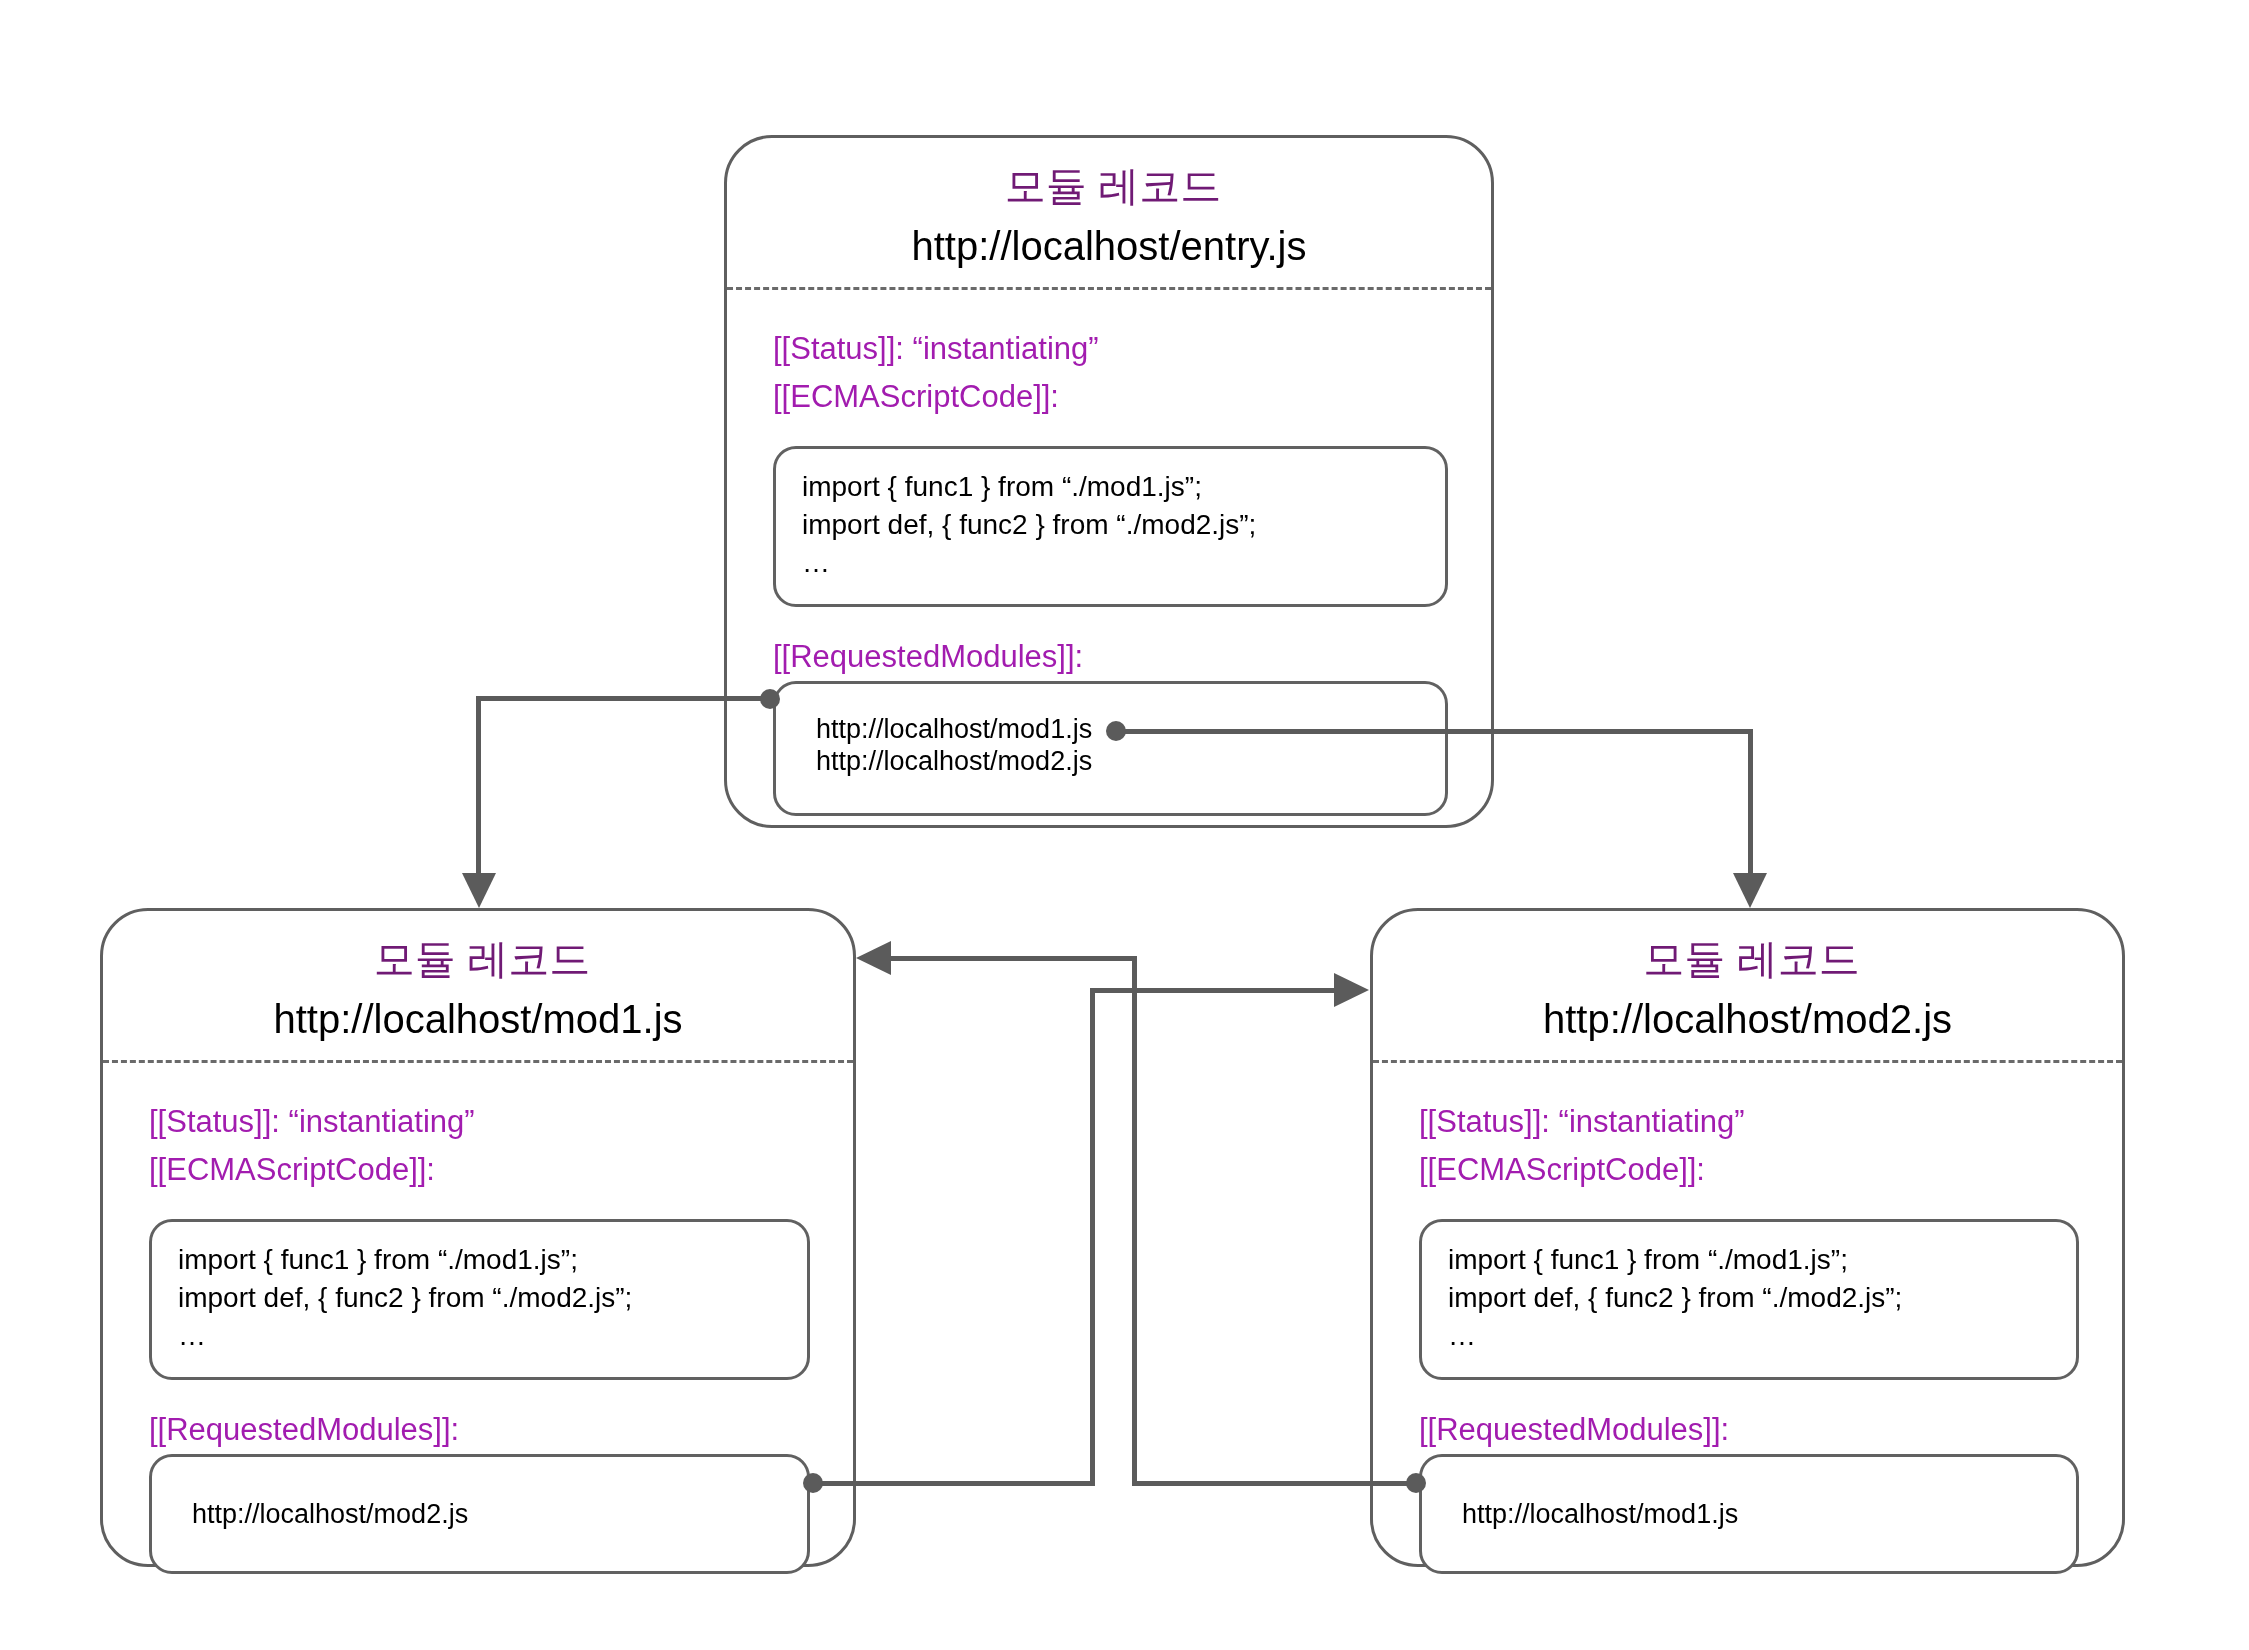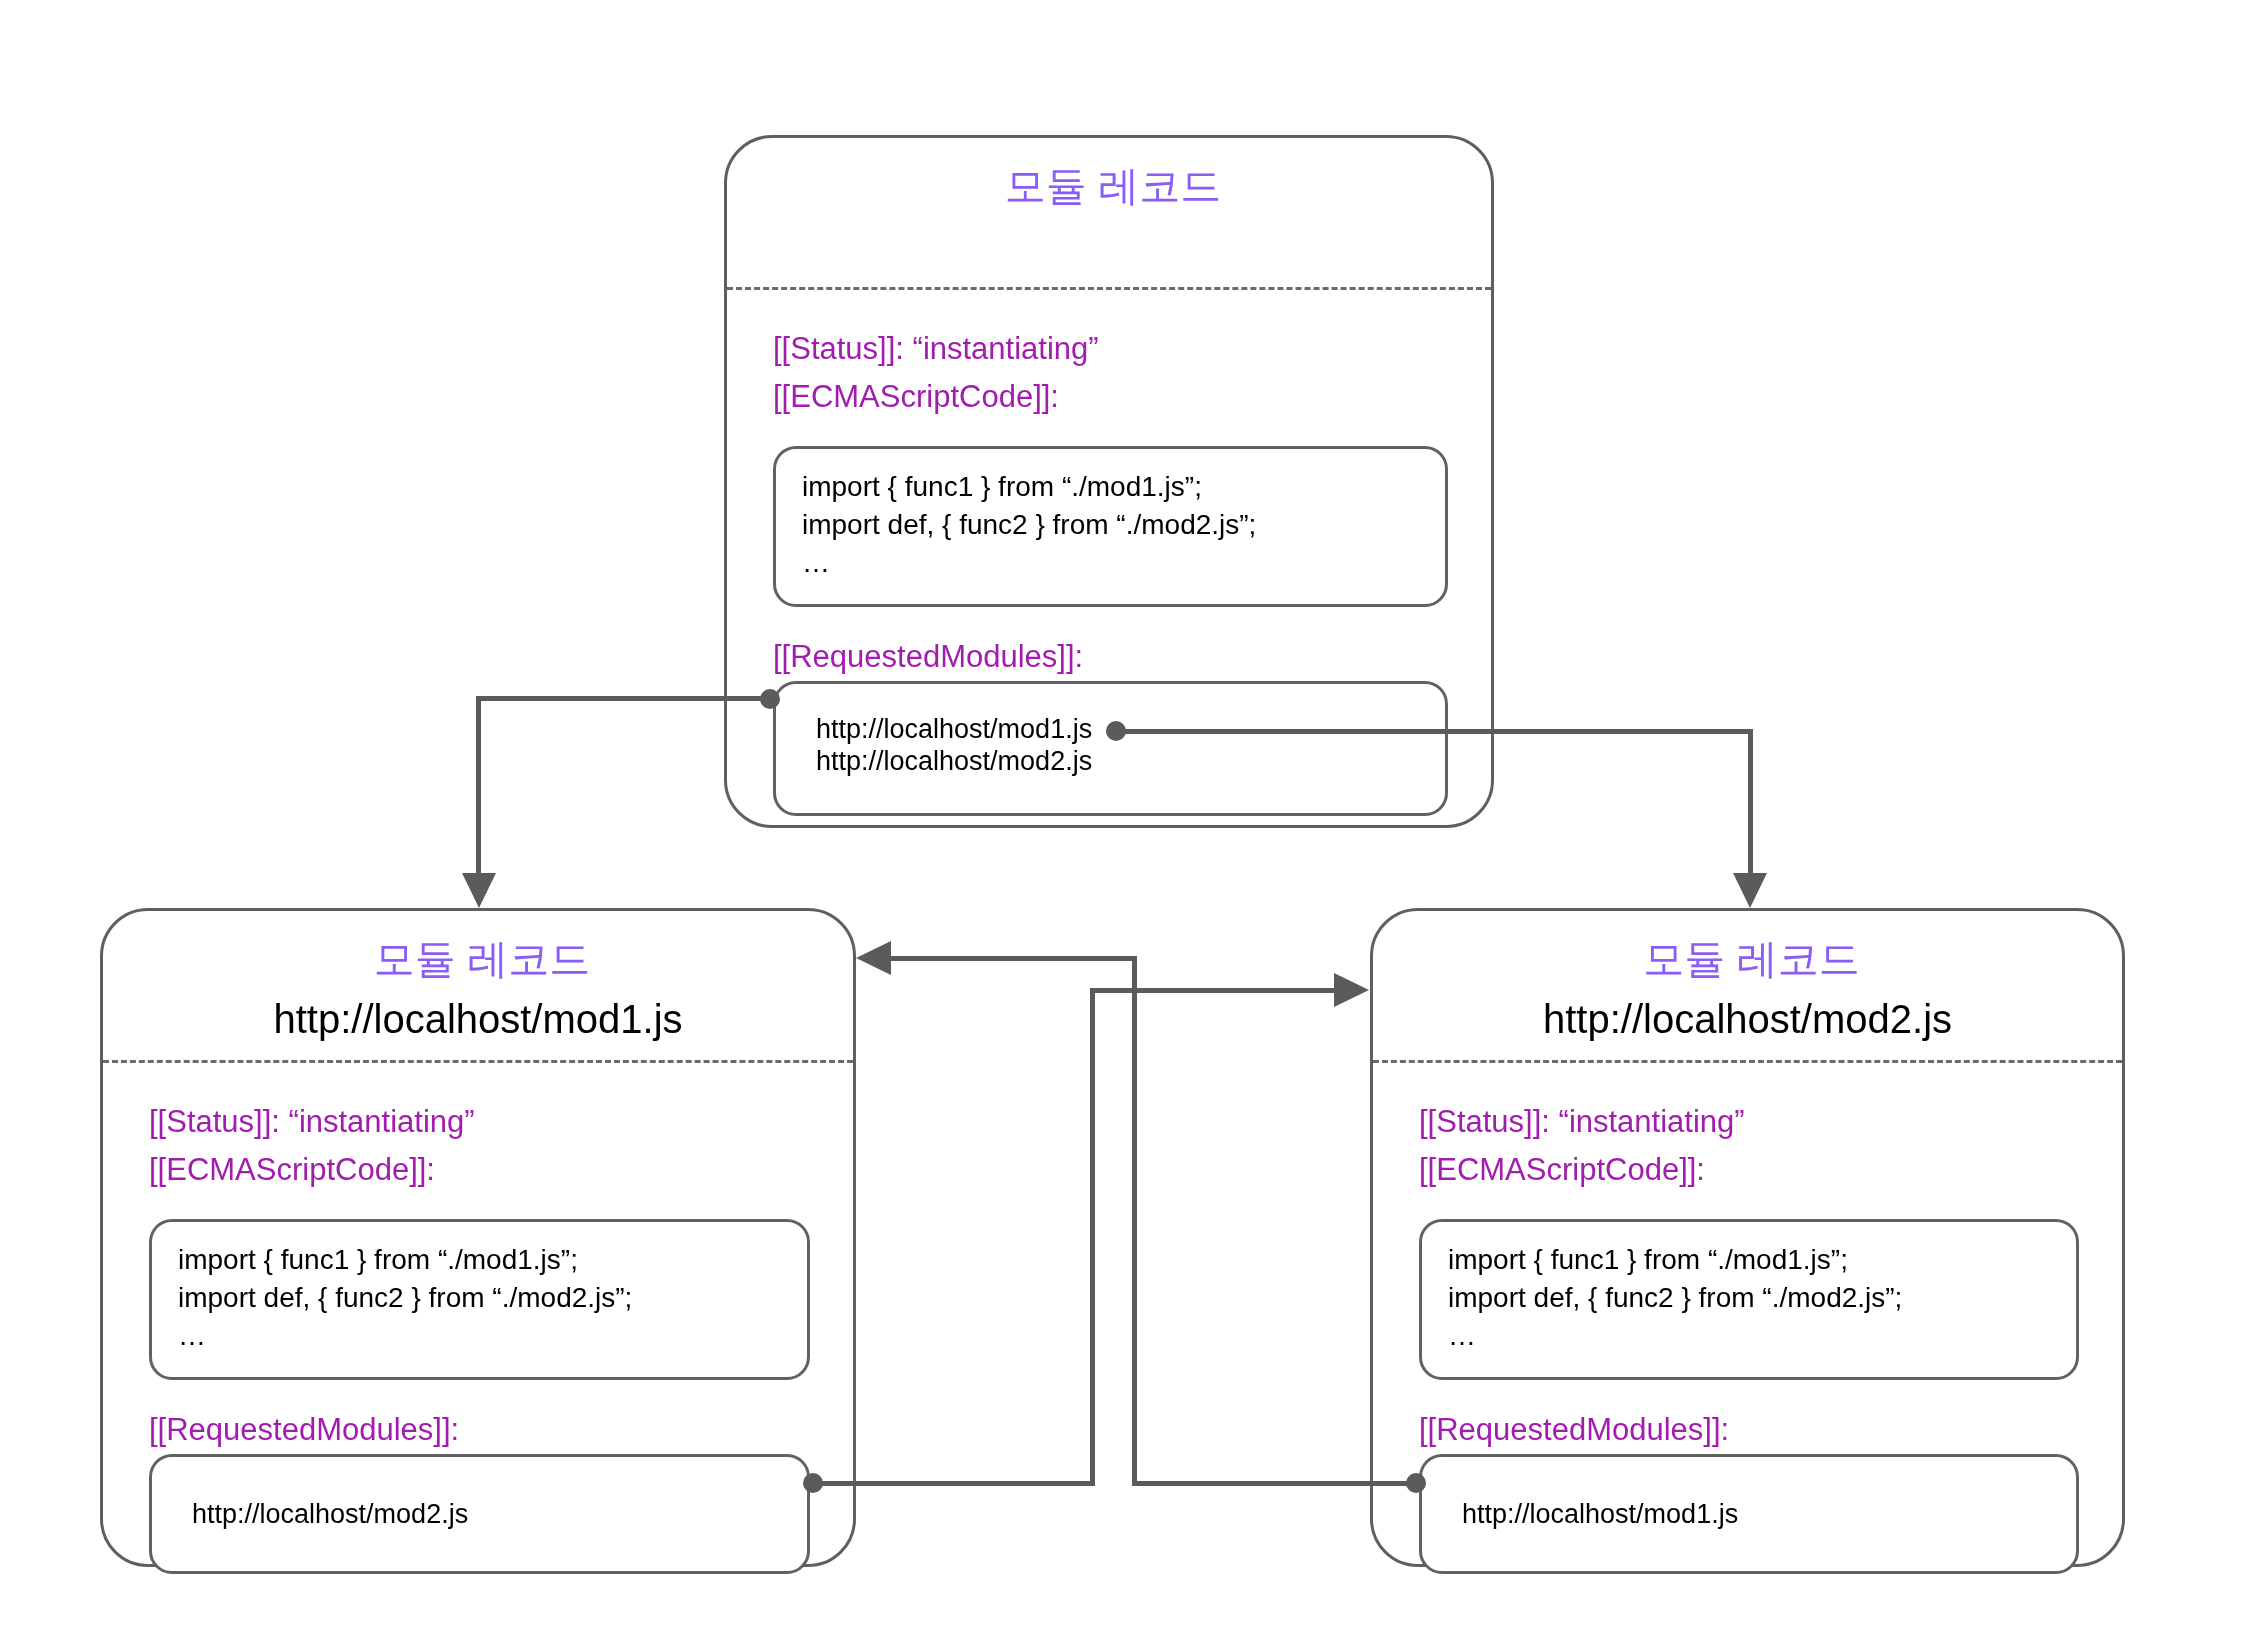--- a/index.html
+++ b/index.html
@@ -25,21 +25,21 @@
   .record-header {
     height: 131px;
     border-bottom: 3.8px dashed #6a6a6a;
     text-align: center;
     padding-top: 18.4px;
     box-sizing: content-box;
   }
   .record-title {
     font-size: 41px;
     line-height: 60px;
-    color: #8b5cf6;
+    color: #701a75;
     padding-left: 8px;
   }
   .record-url {
     font-size: 40px;
     line-height: 60px;
     color: #000000;
   }
   .record-body { padding: 35px 43px 0 46px; }
   .field-line {
     font-size: 31px;
@@ -121,20 +121,21 @@
   #box-mod2  { left: 1370px; top: 908px; width: 755px; height: 659px; }
 </style>
 </head>
 <body>
 
 <div class="canvas">
 
   <section class="record" id="box-entry">
     <div class="record-header">
       <div class="record-title">모듈 레코드</div>
+      <div class="record-url">http://localhost/entry.js</div>
     </div>
     <div class="record-body">
       <div class="field-line">[[Status]]: “instantiating”</div>
       <div class="field-line">[[ECMAScriptCode]]:</div>
       <div class="inner-box code-box">
         <div class="code-line">import { func1 } from “./mod1.js”;</div>
         <div class="code-line">import def, { func2 } from “./mod2.js”;</div>
         <div class="code-line">…</div>
       </div>
       <div class="field-line rm-label">[[RequestedModules]]:</div>

